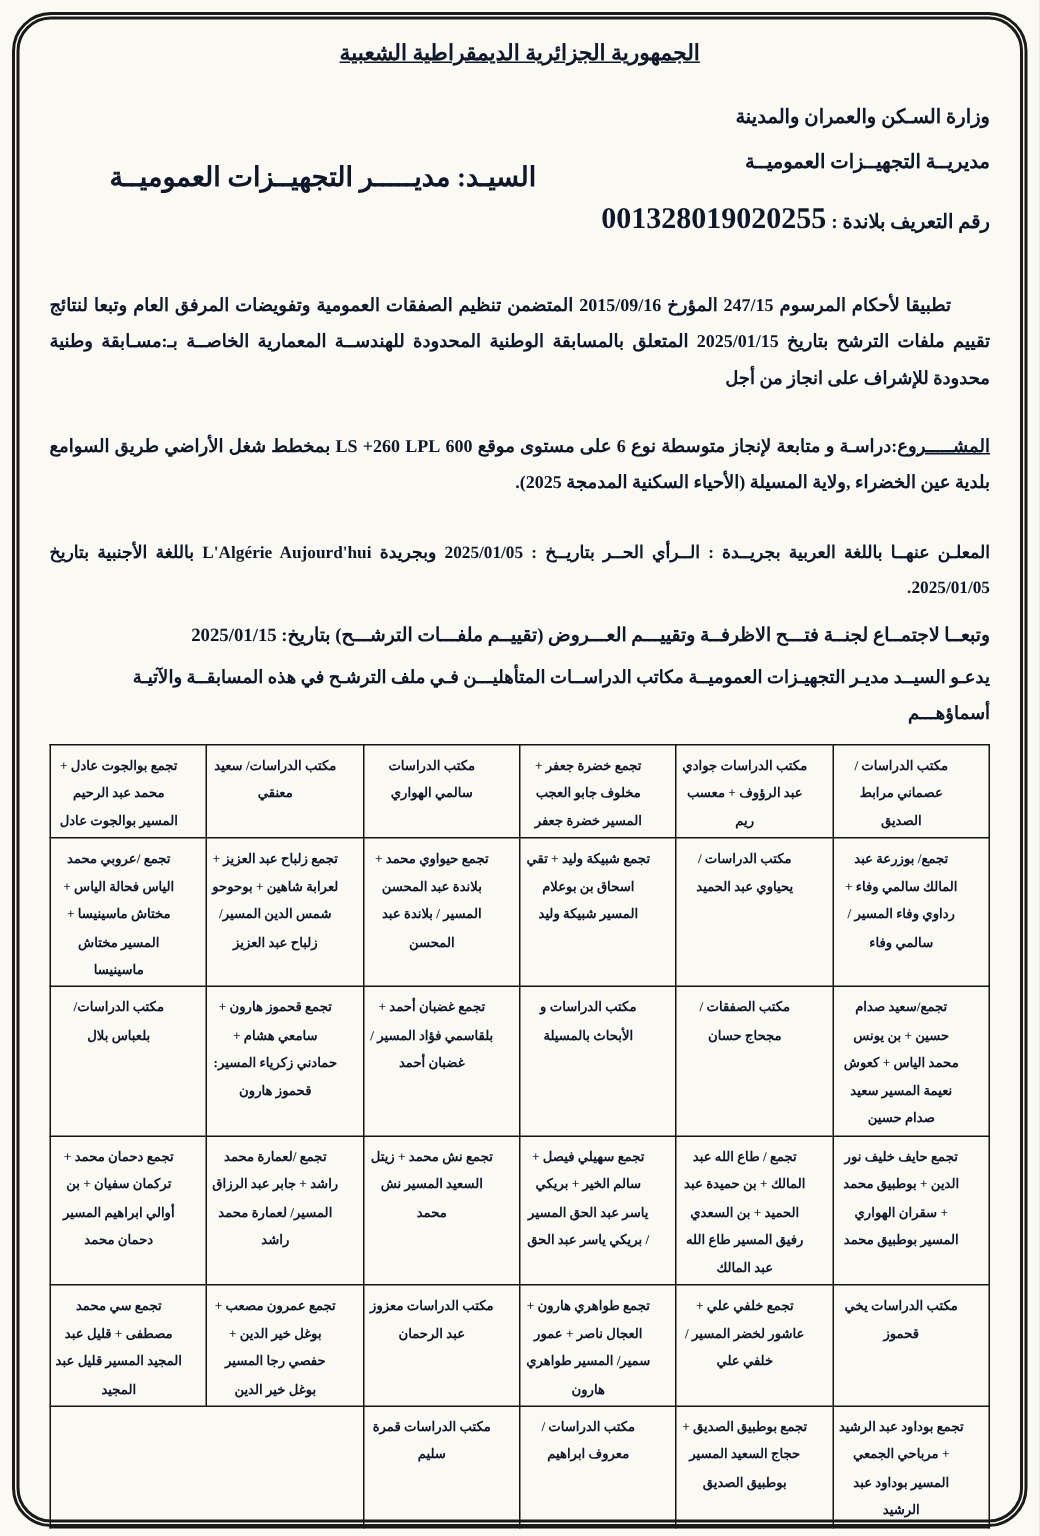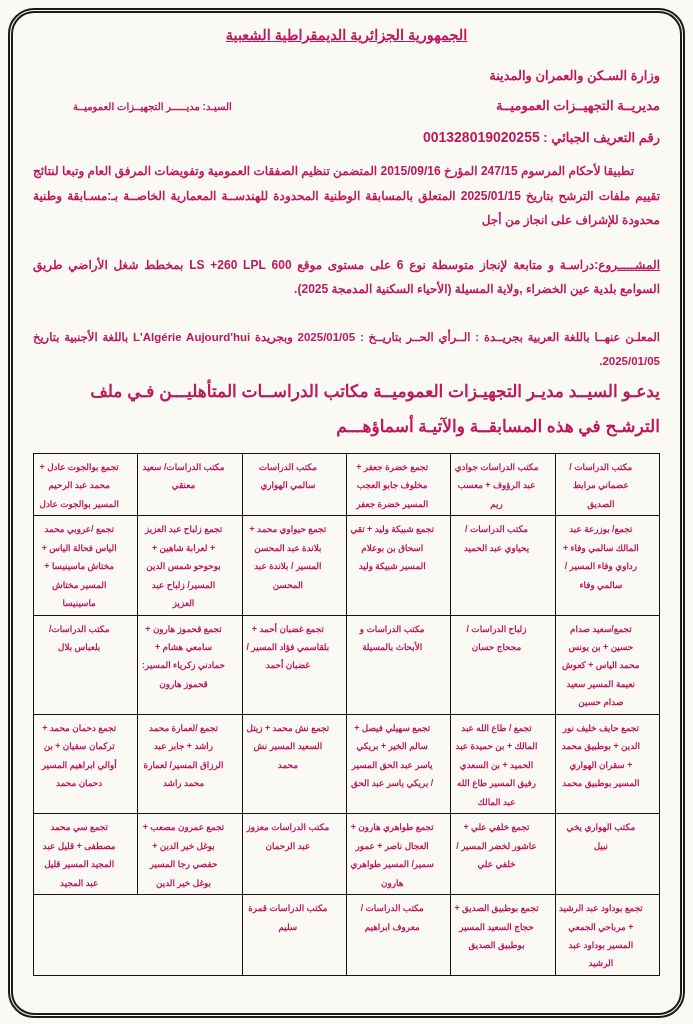--- a/index.html
+++ b/index.html
@@ -1,22 +1,22 @@
 <!DOCTYPE html>
 <html><head>
 <meta charset="utf-8">
 <style>
   html,body{margin:0;padding:0;background:#d9d7d1;}
   .page{
     position:relative;
     width:693px;height:1024px;
     margin:0 auto;
     background:#faf9f4;
-    font-family:Liberation Sans, sans-serif;
-    color:#be185d;
+    font-family:Liberation Serif, serif;
+    color:#0f172a;
     overflow:hidden;
     box-sizing:border-box;
   }
   .frame{
     position:absolute;
     top:8px;left:8px;right:8px;bottom:6px;
     border:5px double #1a1a1a;
     border-radius:26px;
     box-sizing:border-box;
     padding:10px 20px 8px 20px;
@@ -35,25 +35,25 @@
     margin-top:18px;
   }
   .ministry-block{
     text-align:right;
     font-weight:bold;
     font-size:13px;
     line-height:2.3;
     direction:rtl;
   }
   .tax-line{white-space:nowrap;}
-  .tax-value{font-size:14px;letter-spacing:0.5px;}
+  .tax-value{font-size:20px;letter-spacing:0.5px;}
   .addressee-block{
     text-align:center;
     font-weight:bold;
-    font-size:10px;
+    font-size:18px;
     line-height:2.4;
     direction:rtl;
     margin-top:34px;
     padding-left:40px;
   }
   .subject-title{
     text-align:center;
     direction:rtl;
     font-weight:bold;
     font-size:22px;
@@ -61,25 +61,25 @@
     letter-spacing:1px;
   }
   .body-text{
     direction:rtl;
     text-align:right;
     font-weight:bold;
     font-size:12px;
     line-height:2.05;
     margin-top:14px;
   }
-  .p1{text-indent:26px;margin-top:6px;text-align:justify;}
+  .p1{text-indent:26px;margin-top:22px;text-align:justify;}
   .project-label{text-decoration:underline;}
   .announce{font-size:11.5px;}
   .meeting{font-size:12.5px;margin-top:6px;}
-  .invite{font-size:17px;margin-top:2px;}
+  .invite{font-size:12px;margin-top:2px;}
   table.offices{
     width:100%;
     border-collapse:collapse;
     direction:rtl;
     margin-top:8px;
     table-layout:fixed;
   }
   table.offices td{
     border:1.6px solid #141414;
     vertical-align:top;
@@ -98,38 +98,39 @@
 <div class="page">
   <div class="frame">
 
     <div class="republic-title">الجمهورية الجزائرية الديمقراطية الشعبية</div>
 
     <div class="header-row">
       <div class="ministry-block">
         <div>وزارة السـكن والعمران والمدينة</div>
         <div>مديريــة التجهيــزات العموميــة</div>
         <div class="tax-line">
-          <span>رقم التعريف الجبائي :</span>
+          <span>رقم التعريف بلاندة :</span>
           <span class="tax-value">001328019020255</span>
         </div>
       </div>
       <div class="addressee-block">
         <div>السيـد: مديـــــر التجهيــزات العموميــة</div>
       </div>
     </div>
 
 
     <div class="body-text p1">تطبيقا لأحكام المرسوم 247/15 المؤرخ 2015/09/16 المتضمن تنظيم الصفقات العمومية وتفويضات المرفق العام وتبعا لنتائج تقييم ملفات الترشح بتاريخ 2025/01/15 المتعلق بالمسابقة الوطنية المحدودة للهندســة المعمارية الخاصــة بـ:مسـابقة وطنية محدودة للإشراف على انجاز من أجل</div>
 
     <div class="body-text" style="margin-top:20px;text-align:justify;">
       <span class="project-label">المشـــــروع</span><span>:دراسـة و متابعة لإنجاز متوسطة نوع 6 على مستوى موقع 600 LS +260 LPL بمخطط شغل الأراضي طريق السوامع بلدية عين الخضراء ,ولاية المسيلة (الأحياء السكنية المدمجة 2025).</span>
     </div>
 
     <div class="body-text announce" style="margin-top:24px;text-align:justify;">المعلـن عنهــا باللغة العربية بجريــدة : الــرأي الحــر بتاريــخ : 2025/01/05 وبجريدة L'Algérie Aujourd'hui باللغة الأجنبية بتاريخ 2025/01/05.</div>
 
+    <div class="body-text meeting">وتبعــا لاجتمــاع لجنــة فتـــح الاظرفــة وتقييـــم العـــروض (تقييــم ملفـــات الترشـــح) بتاريخ: 2025/01/15</div>
 
     <div class="body-text invite">يدعـو السيــد مديـر التجهيـزات العموميــة مكاتب الدراســات المتأهليـــن فـي ملف الترشـح في هذه المسابقــة والآتيـة أسماؤهـــم</div>
 
     <table class="offices">
       <tbody>
         <tr style="height:60px;">
           <td>مكتب الدراسات / عصماني مرابط الصديق</td>
           <td>مكتب الدراسات جوادي عبد الرؤوف + معسب ريم</td>
           <td>تجمع خضرة جعفر + مخلوف جابو العجب المسير خضرة جعفر</td>
           <td>مكتب الدراسات سالمي الهواري</td>
@@ -139,36 +140,36 @@
         <tr style="height:74px;">
           <td>تجمع/ بوزرعة عبد المالك سالمي وفاء + رداوي وفاء المسير / سالمي وفاء</td>
           <td>مكتب الدراسات / يحياوي عبد الحميد</td>
           <td>تجمع شبيكة وليد + تقي اسحاق بن بوعلام المسير شبيكة وليد</td>
           <td>تجمع حيواوي محمد + بلاندة عبد المحسن المسير / بلاندة عبد المحسن</td>
           <td>تجمع زلباح عبد العزيز + لعرابة شاهين + بوحوحو شمس الدين المسير/ زلباح عبد العزيز</td>
           <td>تجمع /عروبي محمد الياس فحالة الياس + مختاش ماسينيسا + المسير مختاش ماسينيسا</td>
         </tr>
         <tr style="height:75px;">
           <td>تجمع/سعيد صدام حسين + بن يونس محمد الياس + كعوش نعيمة المسير سعيد صدام حسين</td>
-          <td>زلباح الدراسات / مجحاج حسان</td>
+          <td>مكتب الصفقات / مجحاج حسان</td>
           <td>مكتب الدراسات و الأبحاث بالمسيلة</td>
           <td>تجمع غضبان أحمد + بلقاسمي فؤاد المسير / غضبان أحمد</td>
           <td>تجمع قحموز هارون + سامعي هشام + حمادني زكرياء المسير: قحموز هارون</td>
           <td>مكتب الدراسات/ بلعباس بلال</td>
         </tr>
         <tr style="height:92px;">
           <td>تجمع حايف خليف نور الدين + بوطبيق محمد + سقران الهواري المسير بوطبيق محمد</td>
           <td>تجمع / طاع الله عبد المالك + بن حميدة عبد الحميد + بن السعدي رفيق المسير طاع الله عبد المالك</td>
           <td>تجمع سهيلي فيصل + سالم الخير + بريكي ياسر عبد الحق المسير / بريكي ياسر عبد الحق</td>
           <td>تجمع نش محمد + زيتل السعيد المسير نش محمد</td>
           <td>تجمع /لعمارة محمد راشد + جابر عبد الرزاق المسير/ لعمارة محمد راشد</td>
           <td>تجمع دحمان محمد + تركمان سفيان + بن أوالي ابراهيم المسير دحمان محمد</td>
         </tr>
         <tr style="height:76px;">
-          <td>مكتب الهواري يخي نبيل</td>
+          <td>مكتب الدراسات يخي قحموز</td>
           <td>تجمع خلفي علي + عاشور لخضر المسير / خلفي علي</td>
           <td>تجمع طواهري هارون + العجال ناصر + عمور سمير/ المسير طواهري هارون</td>
           <td>مكتب الدراسات معزوز عبد الرحمان</td>
           <td>تجمع عمرون مصعب + بوغل خير الدين + حفصي رجا المسير بوغل خير الدين</td>
           <td>تجمع سي محمد مصطفى + قليل عبد المجيد المسير قليل عبد المجيد</td>
         </tr>
         <tr style="height:60px;">
           <td>تجمع بوداود عبد الرشيد + مرباحي الجمعي المسير بوداود عبد الرشيد</td>
           <td>تجمع بوطبيق الصديق + حجاج السعيد المسير بوطبيق الصديق</td>
           <td>مكتب الدراسات / معروف ابراهيم</td>

